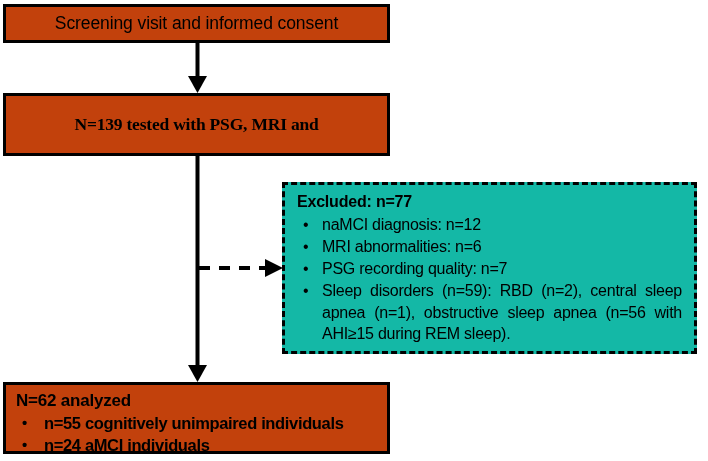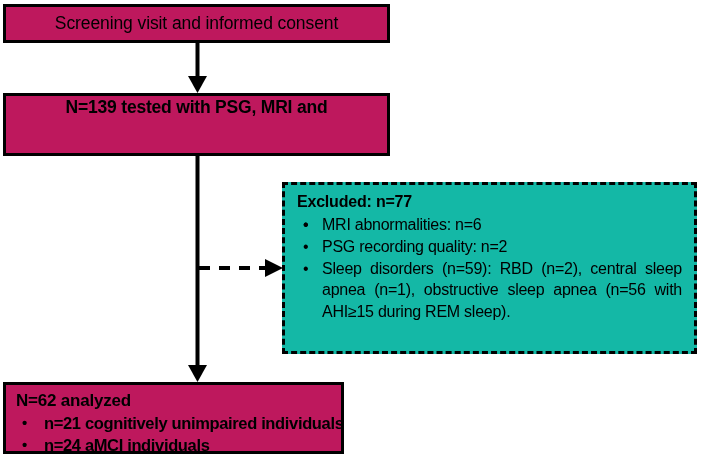--- a/index.html
+++ b/index.html
@@ -20,21 +20,21 @@
     position: absolute;
     left: 0; top: 0;
     width: 708px;
     height: 461px;
   }
 
   
   .node {
     position: absolute;
     box-sizing: border-box;
-    background: #be185d;
+    background: #c2410c;
     border: 3px solid #000000;
   }
   .node-dashed {
     position: absolute;
     box-sizing: border-box;
     background: #14b8a6;
     border: 3px dashed #000000;
   }
 
   #box-screening {
@@ -55,21 +55,22 @@
   }
 
   #box-tested {
     left: 3px;
     top: 93px;
     width: 387px;
     height: 63px;
     display: flex;
     flex-direction: column;
     align-items: center;
-    justify-content: flex-start;
+    justify-content: center;
+    font-family: Liberation Serif, serif;
   }
   #box-tested .txt {
     font-size: 17.5px;
     font-weight: 700;
     line-height: 1.28;
     text-align: center;
     letter-spacing: -0.2px;
     white-space: nowrap;
   }
 
@@ -110,21 +111,21 @@
   }
   #box-excluded li.justified {
     text-align: justify;
     text-align-last: left;
     padding-right: 2px;
   }
 
   #box-analyzed {
     left: 3px;
     top: 382px;
-    width: 341px;
+    width: 387px;
     height: 72px;
     padding: 5px 8px 4px 10px;
   }
   #box-analyzed .head {
     font-size: 17px;
     font-weight: 700;
     line-height: 1.3;
     letter-spacing: -0.2px;
     margin: 0 0 1px 0;
   }
@@ -170,42 +171,43 @@
 
   <div class="node" id="box-tested">
     <span class="txt">N=139 tested with PSG, MRI and</span>
   </div>
 
   <div class="node-dashed" id="box-excluded">
     <div class="head">Excluded: n=77</div>
     <ul>
       <li>
         <span class="bullet">•</span>
+        <span>naMCI diagnosis: n=12</span>
       </li>
       <li>
         <span class="bullet">•</span>
         <span>MRI abnormalities: n=6</span>
       </li>
       <li>
         <span class="bullet">•</span>
-        <span>PSG recording quality: n=2</span>
+        <span>PSG recording quality: n=7</span>
       </li>
       <li class="justified">
         <span class="bullet">•</span>
         <span>Sleep disorders (n=59): RBD (n=2), central sleep apnea (n=1), obstructive sleep apnea (n=56 with AHI≥15 during REM sleep).</span>
       </li>
     </ul>
   </div>
 
   <div class="node" id="box-analyzed">
     <div class="head">N=62 analyzed</div>
     <ul>
       <li>
         <span class="bullet">•</span>
-        <span>n=21 cognitively unimpaired individuals</span>
+        <span>n=55 cognitively unimpaired individuals</span>
       </li>
       <li>
         <span class="bullet">•</span>
         <span>n=24 aMCI individuals</span>
       </li>
     </ul>
   </div>
 
   <svg id="connectors" viewBox="0 0 708 461">
 

